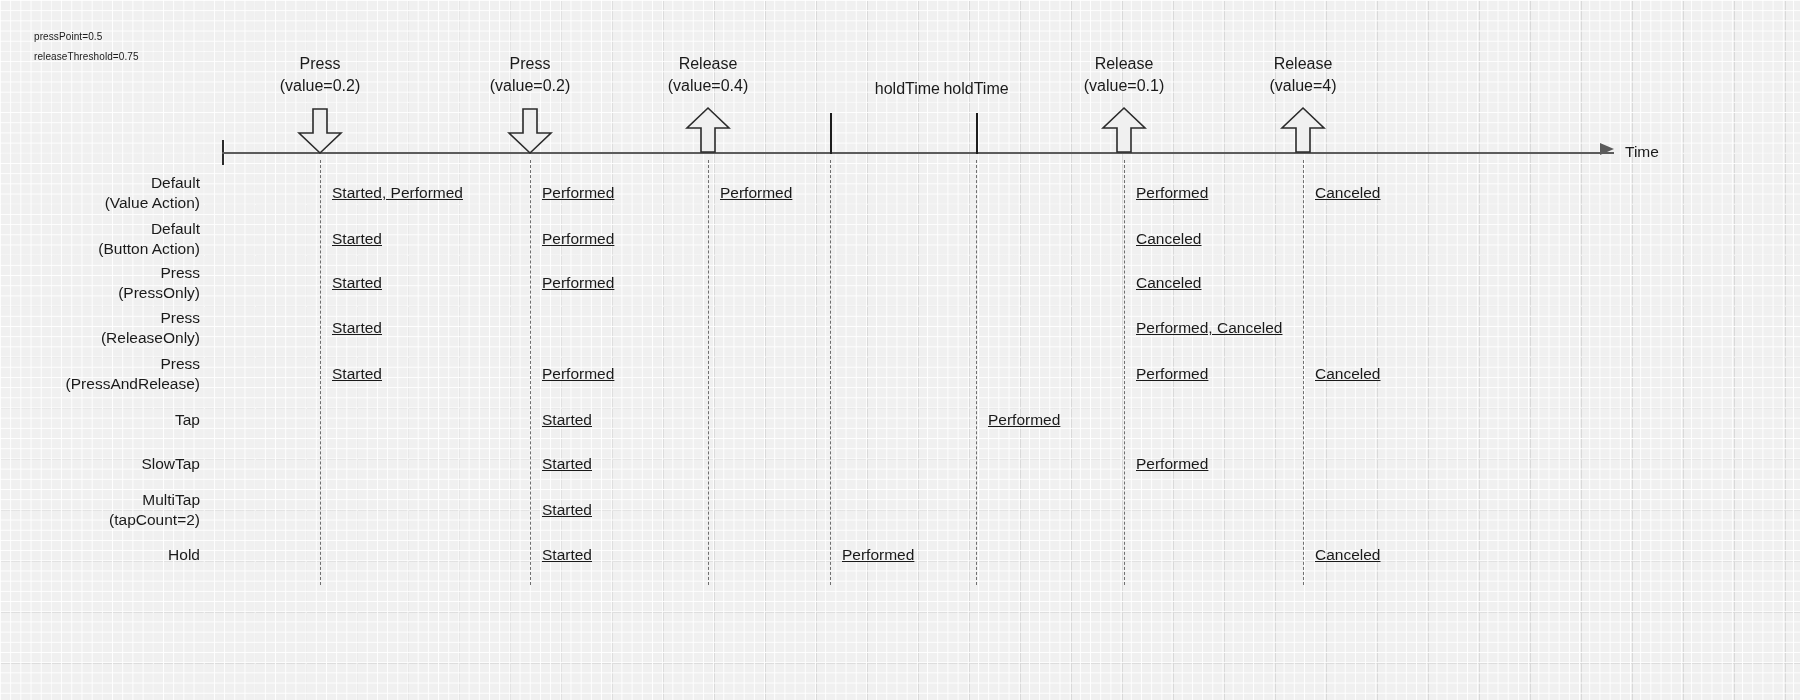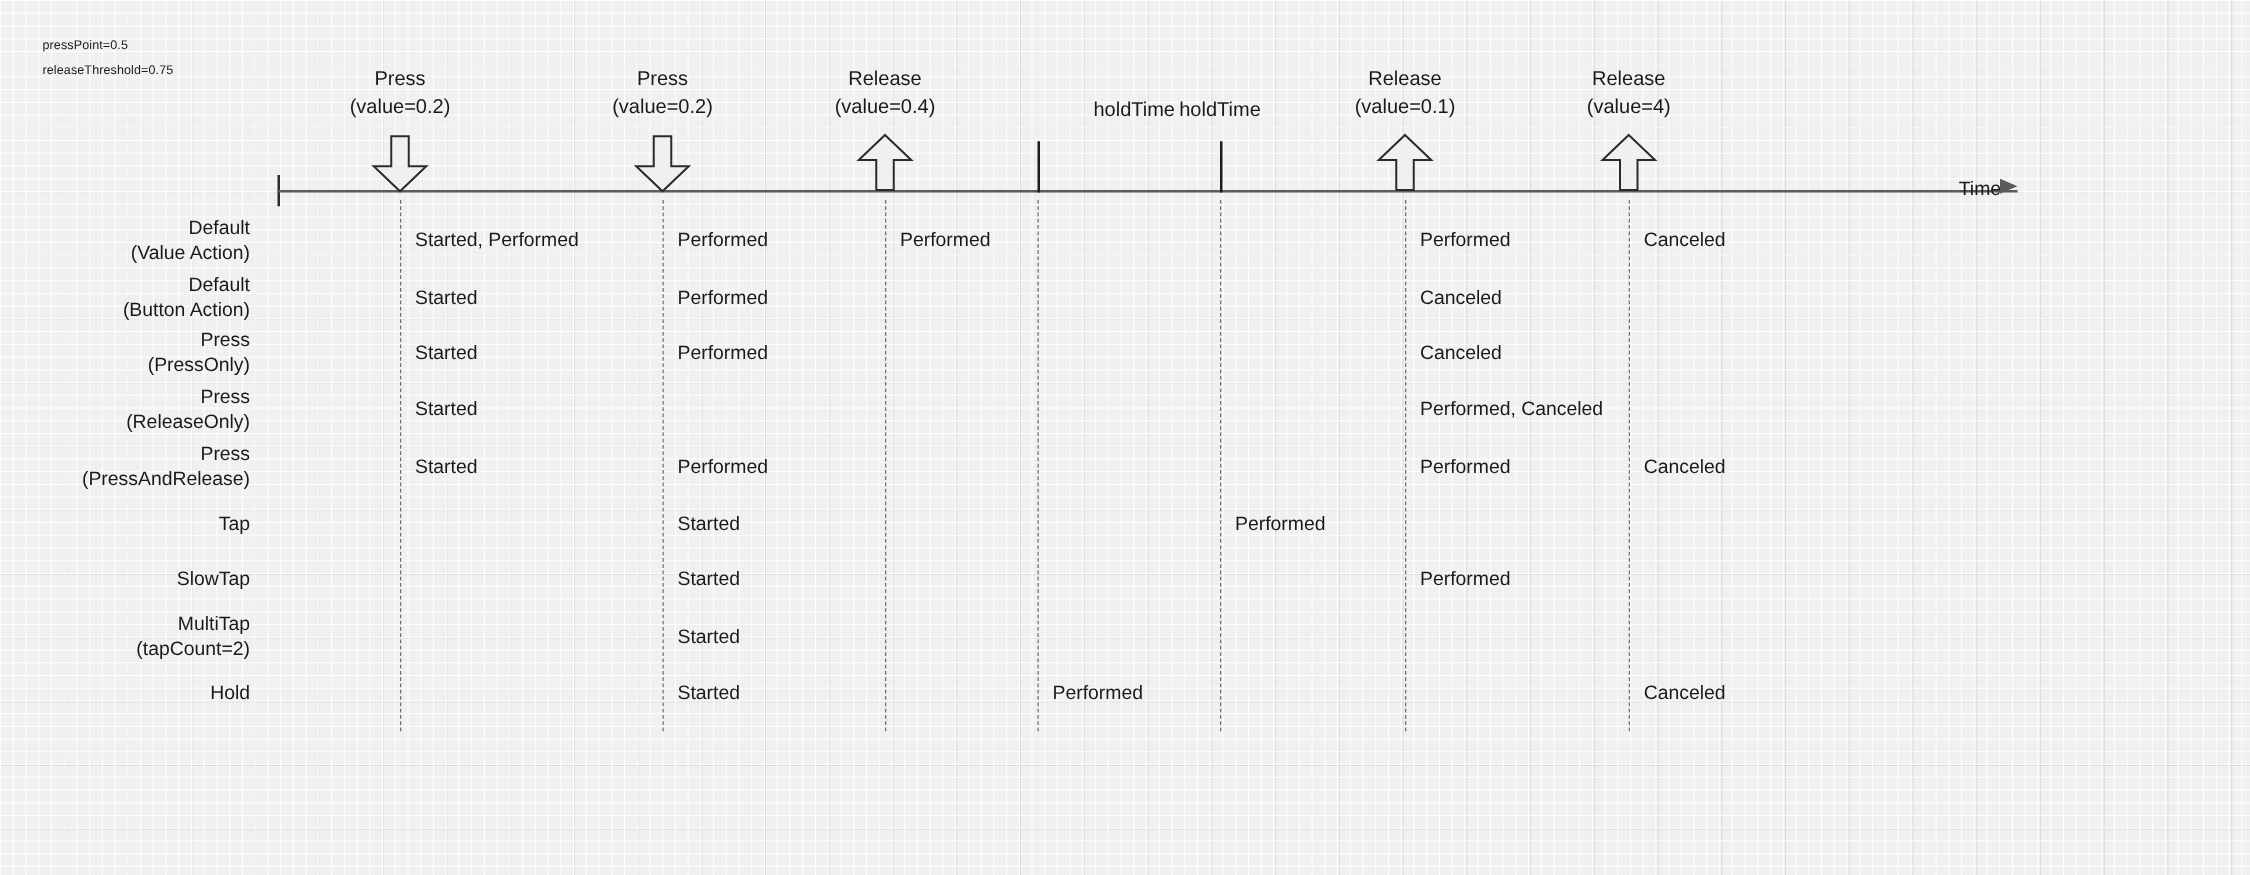--- a/index.html
+++ b/index.html
@@ -34,38 +34,38 @@
   }
   .evt-label{
     font-size:16px;line-height:22px;text-align:center;
     white-space:pre;
   }
   .row-label{
     font-size:15.5px;line-height:19.5px;text-align:right;
     white-space:pre;
   }
   .cell{
-    font-size:15.5px;white-space:nowrap;
+    font-size:15.5px;white-space:nowrap;text-decoration:underline;
   }
   .axis-line{
     position:absolute;left:222px;top:152px;width:1392px;height:0;
     border-top:2px solid #5b5b5b;
   }
   .axis-cap{
     position:absolute;left:222px;top:140px;width:0;height:25px;
     border-left:2px solid #2b2b2b;
   }
   .axis-arrow{
     position:absolute;left:1600px;top:143px;width:0;height:0;
     border-top:6px solid transparent;
     border-bottom:6px solid transparent;
     border-left:14px solid #5b5b5b;
   }
   .time-label{
-    position:absolute;left:1567px;top:143px;font-size:15.5px;
+    position:absolute;left:1625px;top:143px;font-size:15.5px;
   }
   .guide{
     position:absolute;width:0;
     border-left:1.5px dashed #6f6f6f;
   }
   .tickline{
     position:absolute;width:0;
     border-left:2.5px solid #1c1c1c;
   }
   svg.arrow{position:absolute;overflow:visible;}

